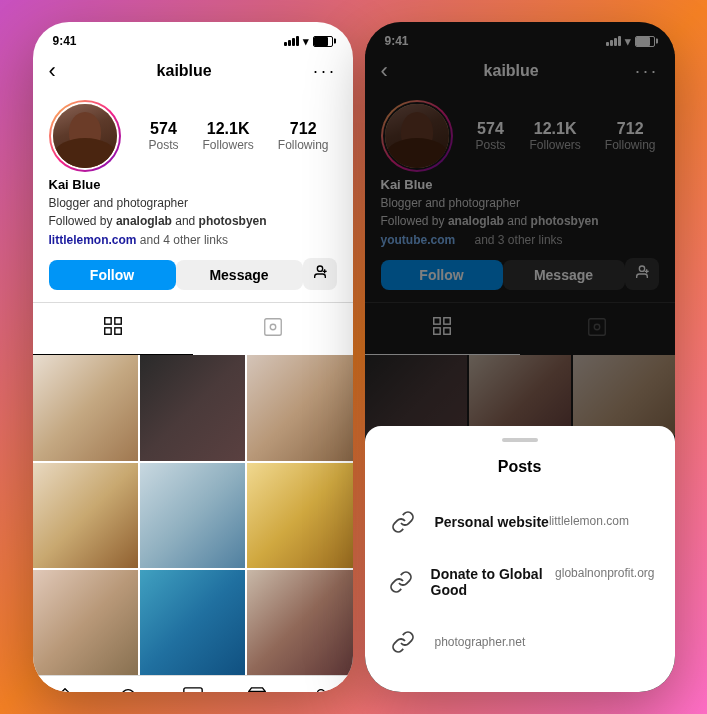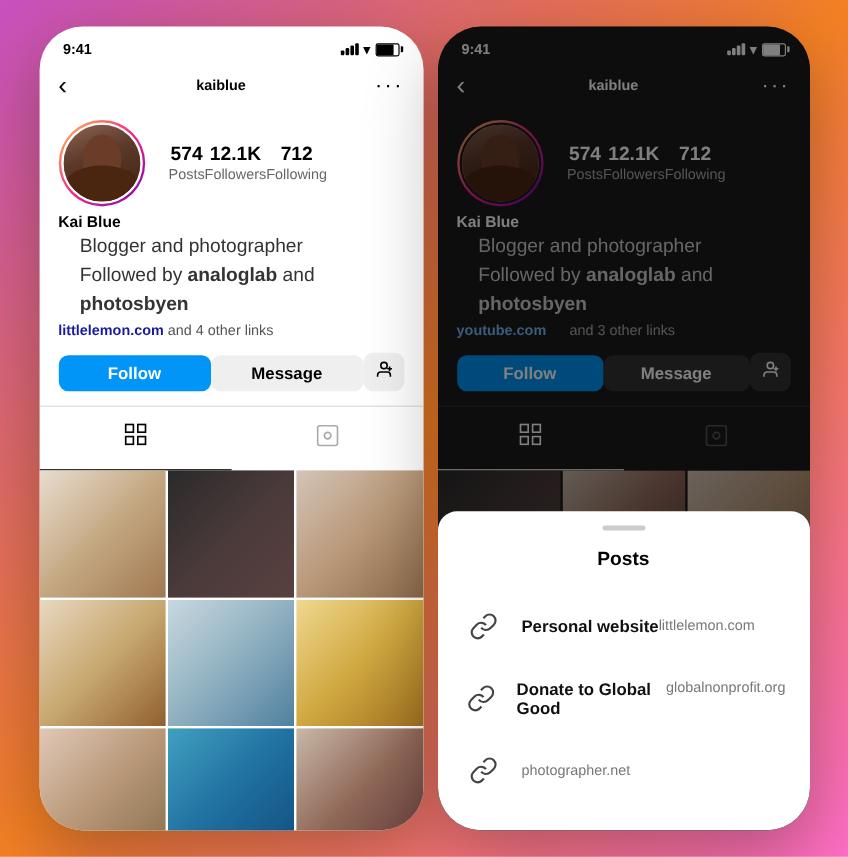--- a/index.html
+++ b/index.html
@@ -97,21 +97,21 @@
 
     
     .nav-bar {
       display: flex;
       align-items: center;
       justify-content: space-between;
       padding: 4px 16px 8px;
     }
     .nav-bar-dark { background: #1a1a1a; }
     .nav-username {
-      font-size: 12px;
+      font-size: 16px;
       font-weight: 700;
     }
     .nav-username-dark { color: white; }
     .nav-username-light { color: black; }
     .nav-back {
       font-size: 22px;
       color: black;
       cursor: pointer;
     }
     .nav-back-dark { color: white; }
@@ -175,21 +175,23 @@
       content: '';
       position: absolute;
       bottom: 0;
       width: 60px;
       height: 30px;
       background: #4A2510;
       border-radius: 50% 50% 0 0;
     }
     .stats-row {
       display: flex;
+      gap: 24px;
       flex: 1;
+      justify-content: center;
     }
     .stat-item {
       text-align: center;
     }
     .stat-number {
       font-size: 16px;
       font-weight: 700;
       line-height: 1.2;
     }
     .stat-number-dark { color: white; }
@@ -204,24 +206,23 @@
     .bio-section {
       padding: 4px 0 10px;
     }
     .bio-name {
       font-size: 13px;
       font-weight: 700;
       line-height: 1.4;
     }
     .bio-name-dark { color: white; }
     .bio-text {
-      font-size: 16px;
+      font-size: 12px;
       color: #333;
       line-height: 1.5;
-      margin-left: 18px;
     }
     .bio-text-dark { color: #ccc; }
     .bio-link {
       font-size: 12px;
       color: #1a1a9e;
       font-weight: 600;
     }
     .bio-link-dark { color: #7ab4f5; }
     .bio-other-links {
       font-size: 12px;

